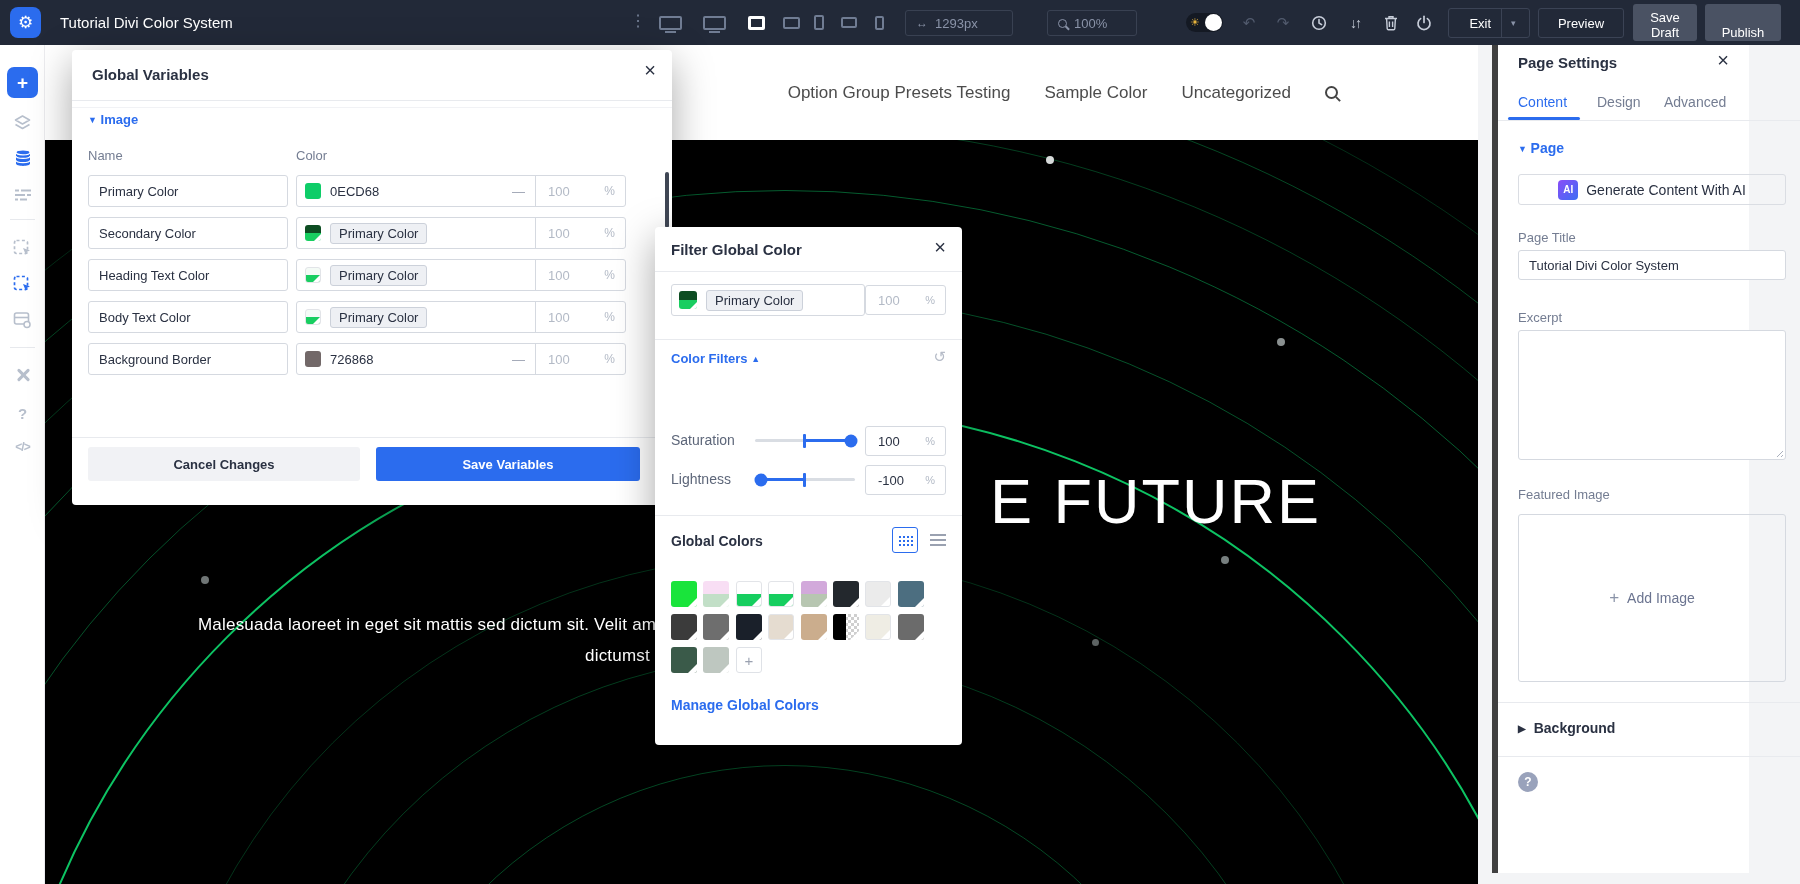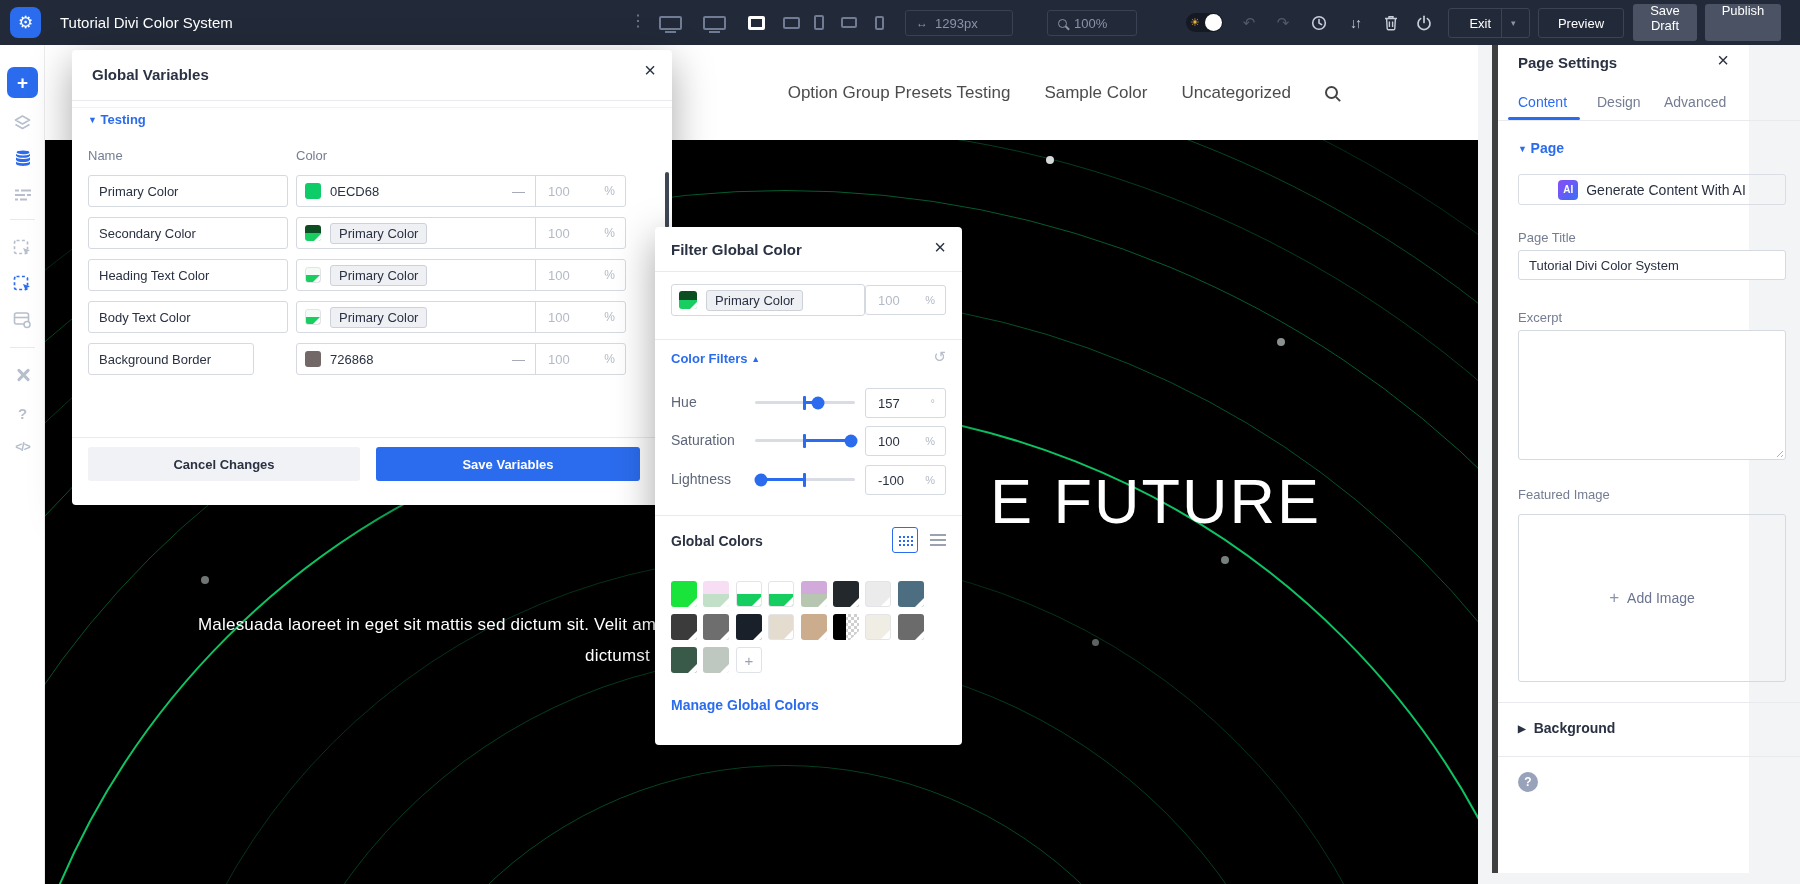--- a/index.html
+++ b/index.html
@@ -22,21 +22,21 @@
   .ph-p2{width:9px;height:14px;border:2px solid #707c93;border-radius:2px}
   .tb-field{position:absolute;top:10px;height:26px;border:1px solid #39415261;border:1px solid #394152;border-radius:3px;display:flex;align-items:center;color:#8a93a8;font-size:13px;gap:7px;padding:0 10px}
   .mag{width:9px;height:9px;border:1.6px solid #8a93a8;border-radius:50%;position:relative;flex:0 0 auto}
   .mag::after{content:'';position:absolute;width:5px;height:1.6px;background:#8a93a8;transform:rotate(45deg);right:-4px;bottom:-2px}
   .toggle{position:absolute;left:1186px;top:13px;width:37px;height:19px;border-radius:10px;background:#141923;display:flex;align-items:center}
   .toggle .sun{color:#e8b43c;font-size:11px;margin-left:4px}
   .toggle .knob{position:absolute;right:1px;top:1px;width:17px;height:17px;border-radius:50%;background:#fff}
   .tb-ico{position:absolute;top:0;height:45px;display:flex;align-items:center;justify-content:center;color:#c7cdd9;font-size:15px}
   .dim{color:#525b6e}
   .tb-btn{position:absolute;top:8px;height:30px;border:1px solid #3b4355;border-radius:3px;color:#fff;font-size:13px;display:flex;align-items:center;justify-content:center}
-  .tb-btn-fill{position:absolute;top:4px;height:37px;border-radius:3px;background:#4a5263;color:#fff;font-size:13px;display:flex;align-items:flex-start;justify-content:center;text-align:center;line-height:1.15}
+  .tb-btn-fill{position:absolute;top:4px;height:37px;border-radius:3px;background:#4a5263;color:#fff;font-size:13px;display:flex;align-items:flex-end;justify-content:center;text-align:center;line-height:1.15}
 
   
   .sidebar{position:absolute;left:0;top:45px;width:45px;height:839px;background:#fff;z-index:40;border-right:1px solid #ececef}
   .sb-item{position:absolute;left:0;width:45px;display:flex;align-items:center;justify-content:center;color:#b7bfcc}
   .sb-plus{left:7px;width:31px;height:31px;border-radius:7px;background:#2b6cee;color:#fff;font-size:19px;font-weight:600}
   .sb-div{position:absolute;left:10px;width:25px;height:1px;background:#e7e9ed}
   .toolx{position:relative;width:16px;height:16px}
   .toolx::before,.toolx::after{content:'';position:absolute;left:7px;top:0;width:3px;height:16px;border-radius:2px;background:#b7bfcc}
   .toolx::before{transform:rotate(45deg)}.toolx::after{transform:rotate(-45deg)}
 
@@ -296,21 +296,21 @@
   </div>
 
   <div class="modal" style="left:72px;top:50px;width:600px;height:455px;z-index:60">
     <div class="m-title">Global Variables</div>
     <div class="m-close">×</div>
     <div class="hline" style="top:50px"></div>
     <div class="hline" style="top:57px;opacity:.6"></div>
 
     <div style="position:absolute;left:16px;top:62px" class="blue-sec">
       <span class="caret">▼</span>
-      <span>Testing</span>
+      <span>Image</span>
     </div>
     <div class="col-label" style="left:16px;top:98px">Name</div>
     <div class="col-label" style="left:224px;top:98px">Color</div>
 
     <input class="inp" style="left: 16px; top: 125px; width: 200px;" value="Primary Color">
     <div class="cgroup" style="left:224px;top:125px;width:330px">
       <div class="left">
           <span class="sw" style="background:#0ECD68"></span>
           <span class="cval">0ECD68</span>
           <span class="dash">—</span>
@@ -350,21 +350,21 @@
       <div class="left">
           <span class="sw tri" style="background:linear-gradient(#F4FBF6 0 50%,#18CE60 50% 100%);border:1px solid #e2e4e8"></span>
           <span class="chip">Primary Color</span>
         </div>
       <div class="pct">
           <span class="v">100</span>
           <span class="u">%</span>
         </div>
     </div>
 
-    <input class="inp" style="left: 16px; top: 293px; width: 166px;" value="Background Border">
+    <input class="inp" style="left: 16px; top: 293px; width: 200px;" value="Background Border">
     <div class="cgroup" style="left:224px;top:293px;width:330px">
       <div class="left">
           <span class="sw" style="background:#726868"></span>
           <span class="cval">726868</span>
           <span class="dash">—</span>
         </div>
       <div class="pct">
           <span class="v">100</span>
           <span class="u">%</span>
         </div>
@@ -392,33 +392,20 @@
       <span class="u">%</span>
     </div>
 
     <div class="hline" style="top:112px"></div>
     <div style="position:absolute;left:16px;top:124px" class="blue-sec">
       <span>Color Filters</span>
       <span class="caret">▲</span>
     </div>
     <div class="reset-ico" style="top:121px">↺</div>
 
-    <div class="srow" style="top:160px">
-      <span class="slabel">Hue</span>
-      <div class="strack">
-        <div class="sbase"></div>
-          <div class="sfill" style="left:50px;width:13px"></div>
-          <div class="stick"></div>
-          <div class="sknob" style="left:63px"></div>
-      </div>
-      <div class="valbox">
-          <span class="v">157</span>
-          <span class="u">°</span>
-        </div>
-    </div>
 
     <div class="srow" style="top:198px">
       <span class="slabel">Saturation</span>
       <div class="strack">
         <div class="sbase"></div>
           <div class="sfill" style="left:50px;width:46px"></div>
           <div class="stick"></div>
           <div class="sknob" style="left:96px"></div>
       </div>
       <div class="valbox">

